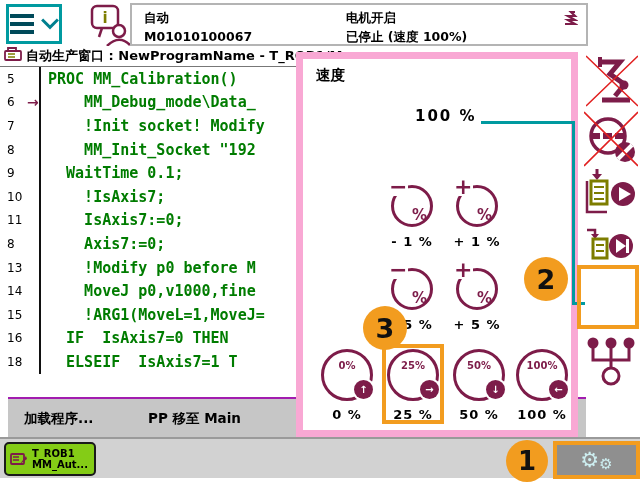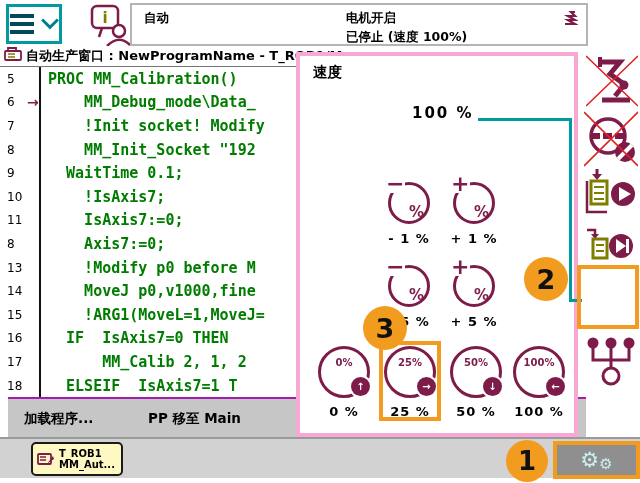--- a/index.html
+++ b/index.html
@@ -29,21 +29,21 @@
   .ln{width:20px;padding-left:7px;font-size:12px;flex:none;}
   .ptr{width:12px;flex:none;color:#7d1c49;font-weight:bold;font-size:14px;line-height:14px;}
   .code{flex:1;border-left:2px solid #111;padding-left:7px;height:100%;display:flex;align-items:center;
         font-family:"DejaVu Sans Mono",monospace;font-weight:bold;font-size:15px;color:#007c00;white-space:pre;overflow:hidden;}
 
   
   .debug-bar{left:8px;top:397px;width:578px;height:40px;background:#c6c6c6;border-top:2px solid #a21caf;}
   .debug-btn{position:absolute;top:0;height:40px;line-height:38px;font-size:13.5px;font-weight:bold;cursor:pointer;white-space:nowrap;}
 
   
-  .popup{left:296px;top:52px;width:282px;height:385px;background:#fff;border:4px solid #f9a8d4;z-index:20;}
+  .popup{left:296px;top:52px;width:282px;height:385px;background:#fff;border:7px solid #f9a8d4;z-index:20;}
   .popup-title{position:absolute;left:13px;top:7px;font-size:14.5px;font-weight:bold;}
   .speed-value{position:absolute;left:112px;top:48px;font-size:15px;font-weight:bold;letter-spacing:2px;}
   .callout{position:absolute;background:#009aa0;}
 
   .adj-btn{position:absolute;width:56px;text-align:center;cursor:pointer;}
   .adj-icon{position:relative;width:36px;height:36px;border:3px solid #7d1c49;border-radius:50%;margin:0 auto;}
   .adj-icon .sign{position:absolute;left:-6px;top:-10px;font-size:22px;font-weight:bold;color:#7d1c49;
                   background:#fff;line-height:18px;padding:0 1px;}
   .adj-icon .pct{position:absolute;right:3px;bottom:0px;font-size:15px;font-weight:bold;color:#7d1c49;}
   .adj-label{margin-top:7px;font-size:13px;font-weight:bold;letter-spacing:1px;white-space:nowrap;}
@@ -58,22 +58,22 @@
   
   .hlbox{border:4px solid #f29c1f;z-index:30;background:transparent;pointer-events:none;}
   .badge{background:#f29c1f;border-radius:50%;display:flex;align-items:center;justify-content:center;
          font-weight:bold;color:#111;z-index:50;}
 
   
   .side-icon{z-index:5;cursor:pointer;}
 
   
   .taskbar{left:0;top:437px;width:640px;height:41px;background:#d2d2d2;border-top:2px solid #9a9a9a;z-index:10;}
-  .task-btn1{left:4px;top:442px;width:92px;height:34px;background:#fef9c3;border:2px solid #1a1a1a;border-radius:5px;
-             display:flex;align-items:center;gap:4px;padding-left:4px;cursor:pointer;z-index:12;margin-left:27px;}
+  .task-btn1{left:4px;top:442px;width:92px;height:34px;background:#84cc16;border:2px solid #1a1a1a;border-radius:5px;
+             display:flex;align-items:center;gap:4px;padding-left:4px;cursor:pointer;z-index:12;}
   .task-btn1 .tlines{font-size:10px;font-weight:bold;line-height:11px;white-space:nowrap;}
   .task-btn2{left:103px;top:442px;width:92px;height:34px;background:#ececec;border:3px solid #009aa0;border-radius:5px;
              outline:1px dotted #777;outline-offset:-5px;display:flex;align-items:center;gap:6px;padding-left:6px;
              cursor:pointer;z-index:12;}
   .task-btn2 .tlab{font-size:12px;font-weight:bold;white-space:nowrap;}
   .quickset-btn{left:553px;top:441px;width:87px;height:38px;background:#8f8f8f;border:4px solid #f29c1f;
                 display:flex;align-items:center;justify-content:center;cursor:pointer;z-index:15;}
   .gear{color:#cdeef0;line-height:1;}
 </style>
 </head>
@@ -98,20 +98,21 @@
       <text x="15" y="19" font-size="15" font-weight="bold" fill="#7d7d00" text-anchor="middle">i</text>
       <path d="M12 24 L9 33" stroke="#7d1c49" stroke-width="2.5" fill="none"></path>
       <circle cx="29" cy="27" r="6" fill="#fff" stroke="#7d1c49" stroke-width="2.5"></circle>
       <path d="M17 42 Q29 30 40 41" fill="none" stroke="#7d1c49" stroke-width="2.5"></path>
     </svg>
   </div>
 
   <div class="abs status-box">
     <div class="status-col c1">
       <div>自动</div>
+      <div>M01010100067</div>
     </div>
     <div class="status-col c2">
       <div>电机开启</div>
       <div>已停止 (速度 100%)</div>
     </div>
     <span class="robot-mini">
       <svg width="16" height="16" viewBox="0 0 16 16">
         <path d="M3 14 L13 14 L6 10 L13 10 L6 6 L13 6 L9 2 L13 2" fill="none" stroke="#7d1c49" stroke-width="2.2"></path>
       </svg>
     </span>
@@ -182,25 +183,20 @@
         </div>
         <div class="code-row">
           <span class="ln">15</span>
           <span class="ptr"></span>
           <span class="code">    !ARG1(MoveL=1,MoveJ=</span>
         </div>
         <div class="code-row">
           <span class="ln">16</span>
           <span class="ptr"></span>
           <span class="code">  IF  IsAxis7=0 THEN</span>
-        </div>
-        <div class="code-row">
-          <span class="ln">17</span>
-          <span class="ptr"></span>
-          <span class="code">      MM_Calib 2, 1, 2</span>
         </div>
         <div class="code-row">
           <span class="ln">18</span>
           <span class="ptr"></span>
           <span class="code">  ELSEIF  IsAxis7=1 T</span>
         </div>
       </div>
   </div>
 
   <div class="abs debug-bar">

